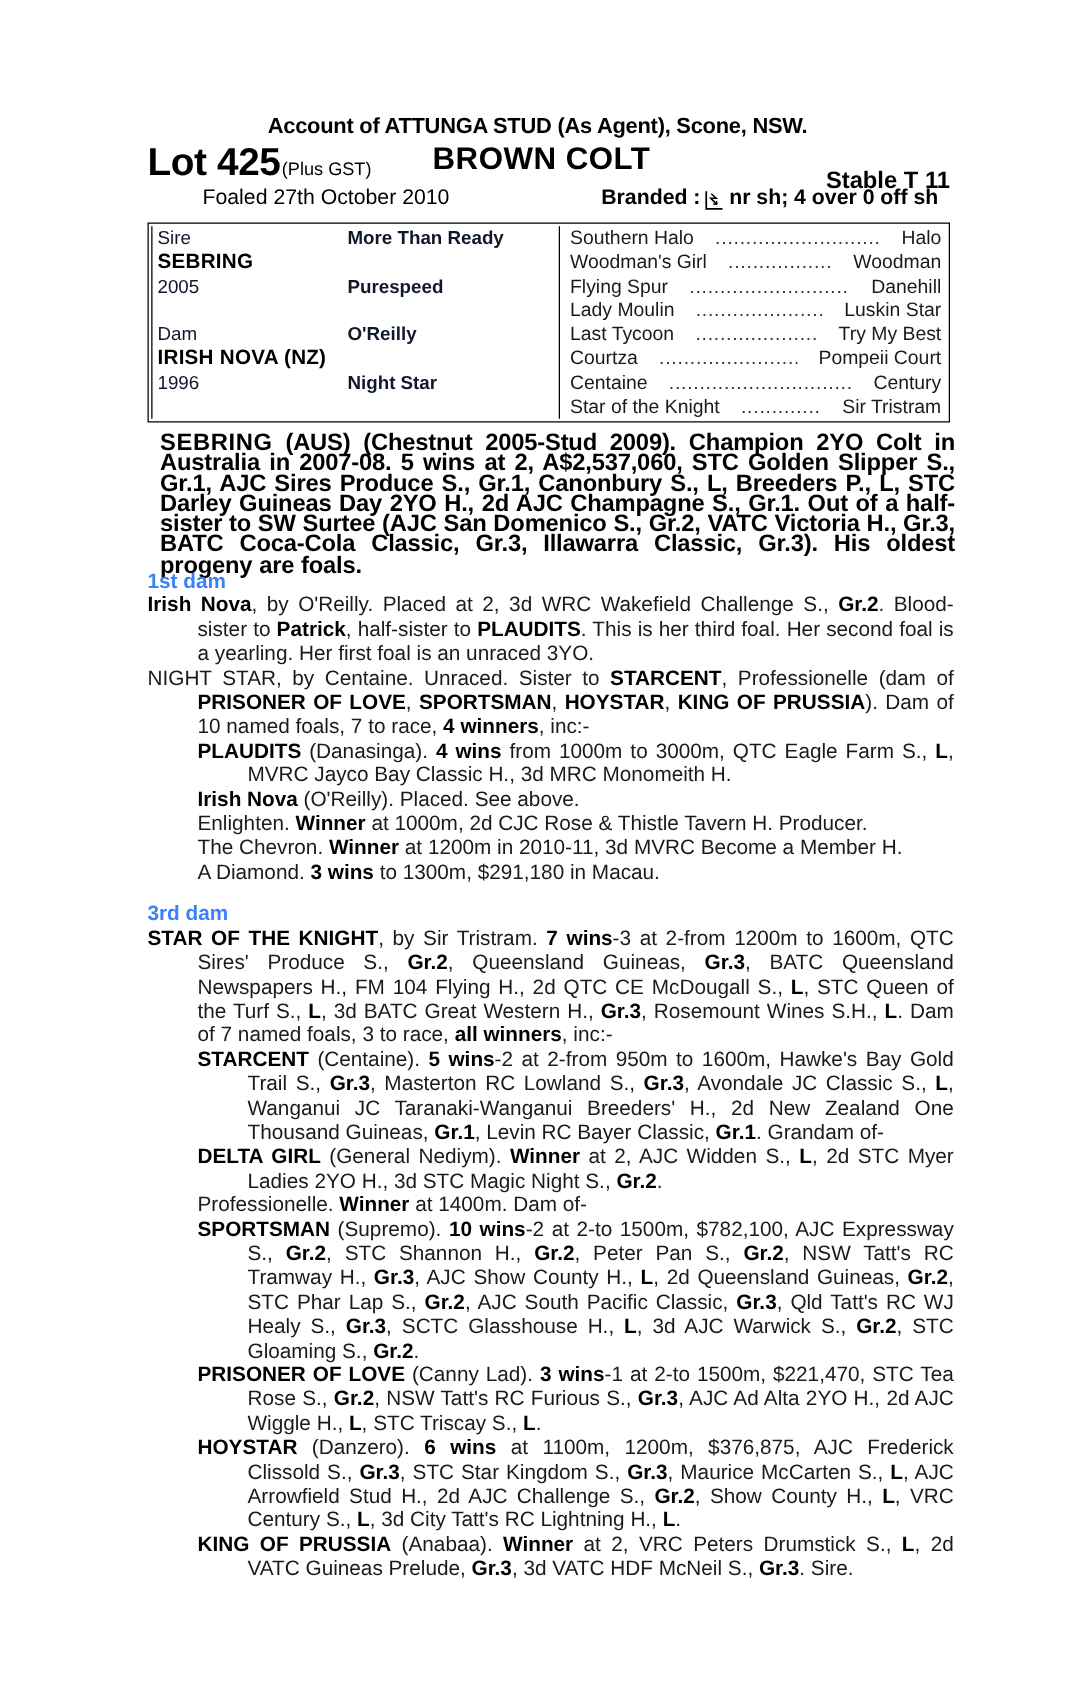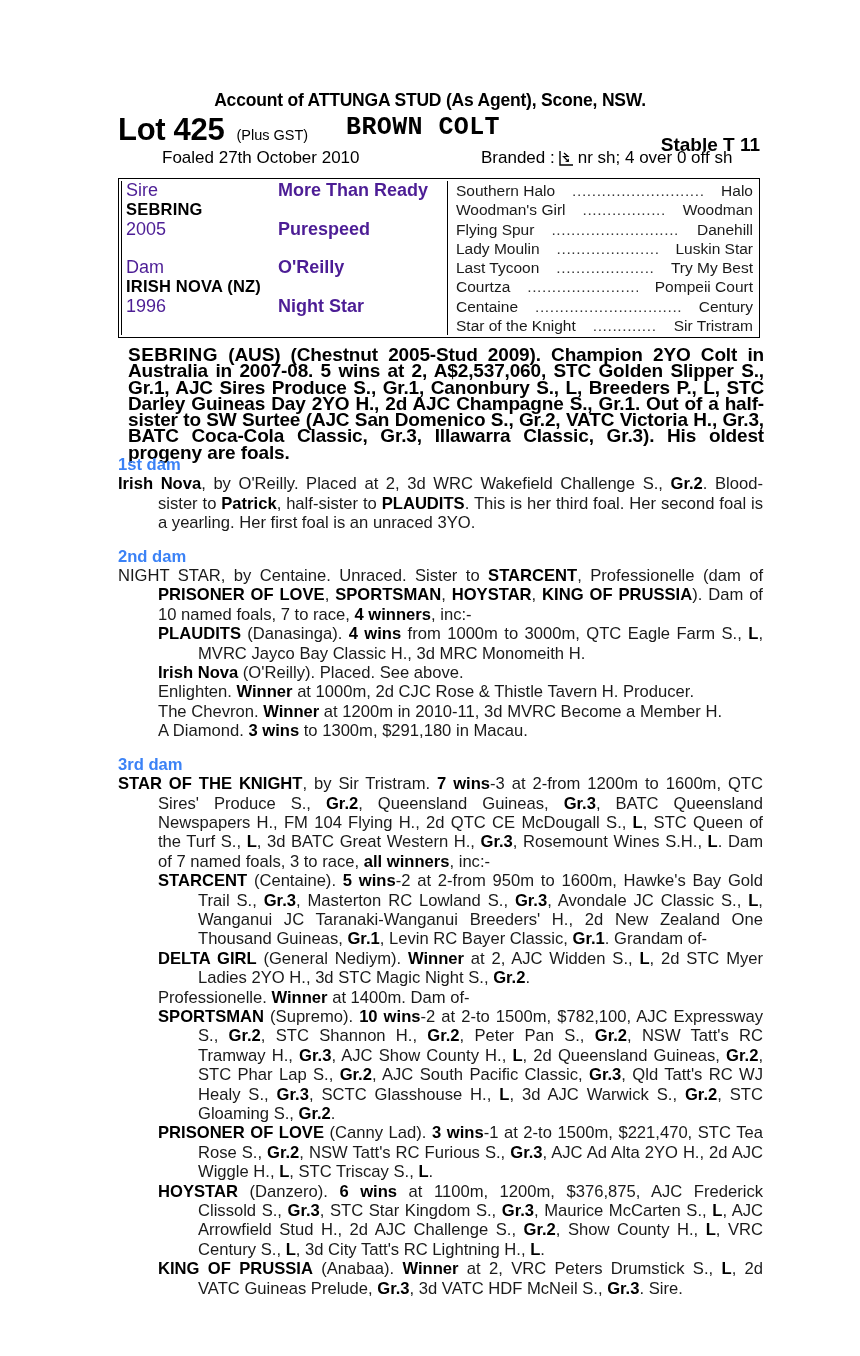--- a/index.html
+++ b/index.html
@@ -44,30 +44,29 @@
     white-space: nowrap;
   }
   .lot-number {
     font-weight: bold;
     font-size: 31px;
     letter-spacing: -0.3px;
   }
   .plus-gst {
     font-size: 14.5px;
     font-weight: normal;
-    margin-left: 12px;
+    margin-left: 1px;
   }
   .colour-title {
     position: absolute;
     left: 228px; top: 1px;
     font-weight: bold;
     font-size: 25px;
     letter-spacing: 0.4px;
     white-space: nowrap;
-    font-family: Liberation Mono, monospace;
   }
   .stable {
     position: absolute;
     right: 0; top: 22px;
     font-weight: bold;
     font-size: 19px;
     white-space: nowrap;
   }
   .foaled-row {
     position: absolute;
@@ -80,21 +79,22 @@
     position: absolute;
     left: 0; top: 0;
     white-space: nowrap;
     margin-left: 44px;
   }
   .branded {
     position: absolute;
     left: 363px; top: 0;
     white-space: nowrap;
     display: flex;
-    align-items: center;
+    align-items: flex-end;
+    font-weight: bold;
   }
   .brand-glyph {
     display: inline-block;
     width: 15px;
     height: 16px;
     position: relative;
     margin: 0 4px 0 4px;
     vertical-align: -3px;
   }
   .brand-glyph svg { display:block; }
@@ -118,25 +118,25 @@
     position: absolute;
     top: 0;
     bottom: 0;
     box-sizing: border-box;
   }
   .ped-col-1 { left: 4px;   width: 146px; }
   .ped-col-2 { left: 156px; width: 167px; font-weight: bold; }
   .ped-col-3 { left: 325px; right: 4px; border-left: 1px solid #000; padding-left: 8px; }
 
   .ped-line {
-    font-size: 18px;
+    font-size: 15px;
     line-height: 19.3px;
     height: 19.3px;
     white-space: nowrap;
-    color: #4c1d95;
+    color: #0f172a;
   }
   .ped-line.bold { font-weight: bold; font-size: 16.5px; letter-spacing: 0.2px; color:#000; }
   .ped-line.spacer { visibility: hidden; }
 
   .gp-row {
     display: flex;
     align-items: flex-start;
     font-size: 15.5px;
     line-height: 19.3px;
     height: 19.3px;
@@ -298,21 +298,20 @@
   <div class="sire-block">
     <span class="lead">SEBRING</span><span> (AUS) (Chestnut 2005-Stud 2009). Champion 2YO Colt in Australia in 2007-08. 5 wins at 2, A$2,537,060, STC Golden Slipper S., Gr.1, AJC Sires Produce S., Gr.1, Canonbury S., L, Breeders P., L, STC Darley Guineas Day 2YO H., 2d AJC Champagne S., Gr.1. Out of a half-sister to SW Surtee (AJC San Domenico S., Gr.2, VATC Victoria H., Gr.3, BATC Coca-Cola Classic, Gr.3, Illawarra Classic, Gr.3). His oldest progeny are foals.</span>
   </div>
 
   <div class="narrative">
     <div class="dam-head first">1st dam</div>
     <div>
         <div class="para lv0h"><b>Irish Nova</b><span>, by O'Reilly. Placed at 2, 3d WRC Wakefield Challenge S., </span><b>Gr.2</b><span>. Blood-sister to </span><b>Patrick</b><span>, half-sister to </span><b>PLAUDITS</b><span>. This is her third foal. Her second foal is a yearling. Her first foal is an unraced 3YO.</span></div>
       </div>
 
-    <div class="dam-head">2nd dam</div>
     <div>
         <div class="para lv0h"><span>NIGHT STAR, by Centaine. Unraced. Sister to </span><b>STARCENT</b><span>, Professionelle (dam of </span><b>PRISONER OF LOVE</b><span>, </span><b>SPORTSMAN</b><span>, </span><b>HOYSTAR</b><span>, </span><b>KING OF PRUSSIA</b><span>). Dam of 10 named foals, 7 to race, </span><b>4 winners</b><span>, inc:-</span></div>
         <div class="para lv1h"><b>PLAUDITS</b><span> (Danasinga). </span><b>4 wins</b><span> from 1000m to 3000m, QTC Eagle Farm S., </span><b>L</b><span>, MVRC Jayco Bay Classic H., 3d MRC Monomeith H.</span></div>
         <div class="para lv1h"><b>Irish Nova</b><span> (O'Reilly). Placed. See above.</span></div>
         <div class="para lv1h"><span>Enlighten. </span><b>Winner</b><span> at 1000m, 2d CJC Rose &amp; Thistle Tavern H. Producer.</span></div>
         <div class="para lv1h"><span>The Chevron. </span><b>Winner</b><span> at 1200m in 2010-11, 3d MVRC Become a Member H.</span></div>
         <div class="para lv1h"><span>A Diamond. </span><b>3 wins</b><span> to 1300m, $291,180 in Macau.</span></div>
       </div>
 
     <div class="dam-head">3rd dam</div>

